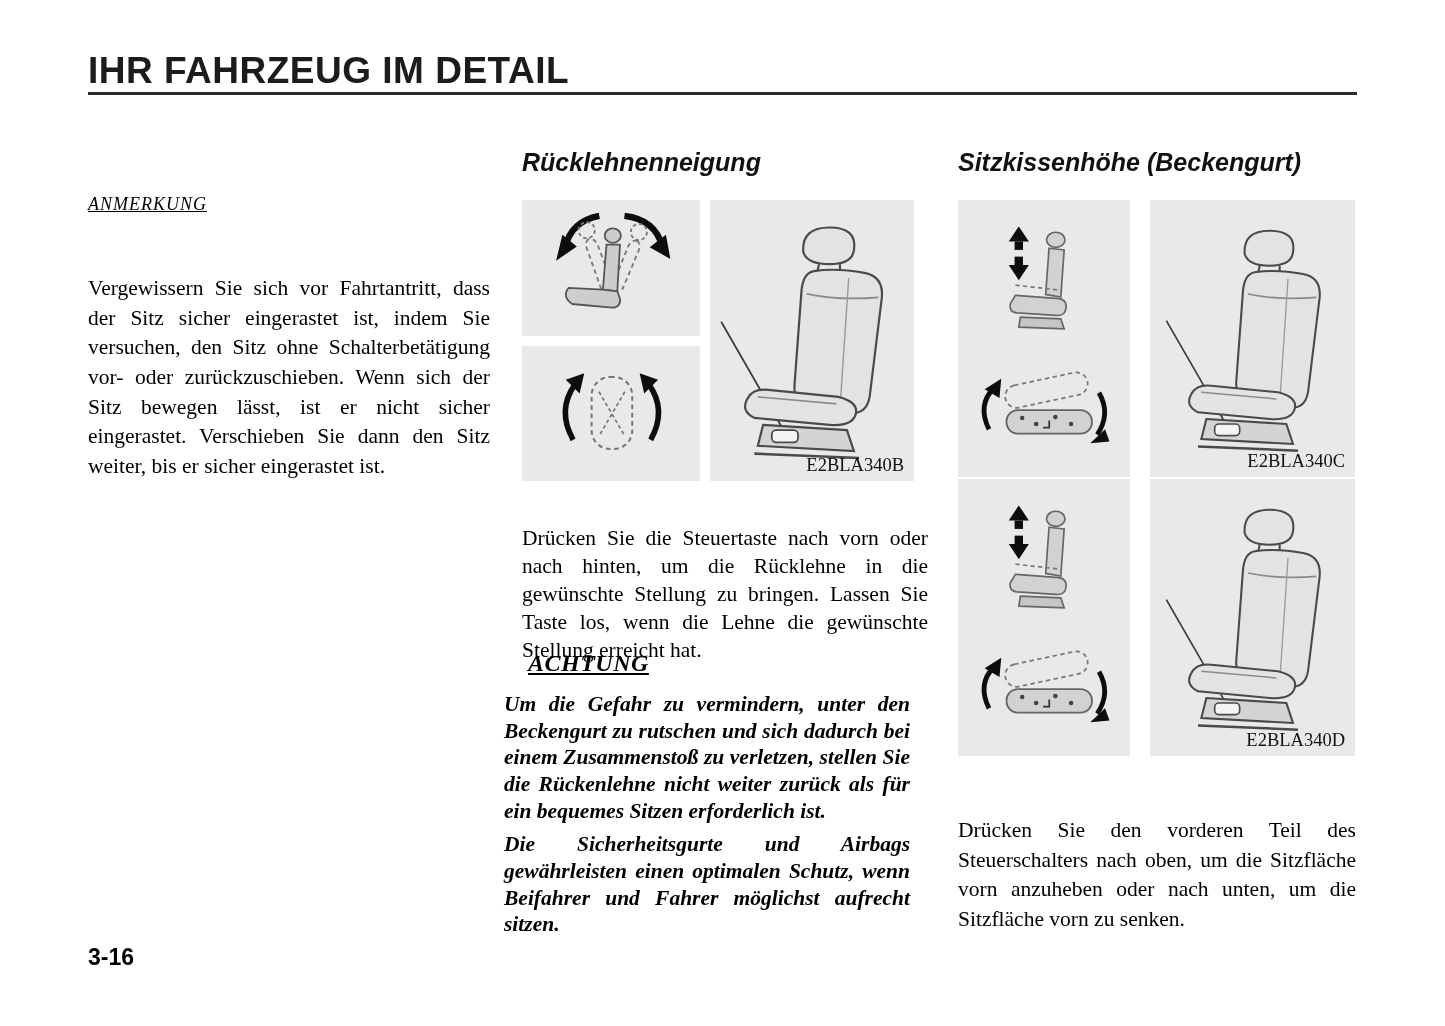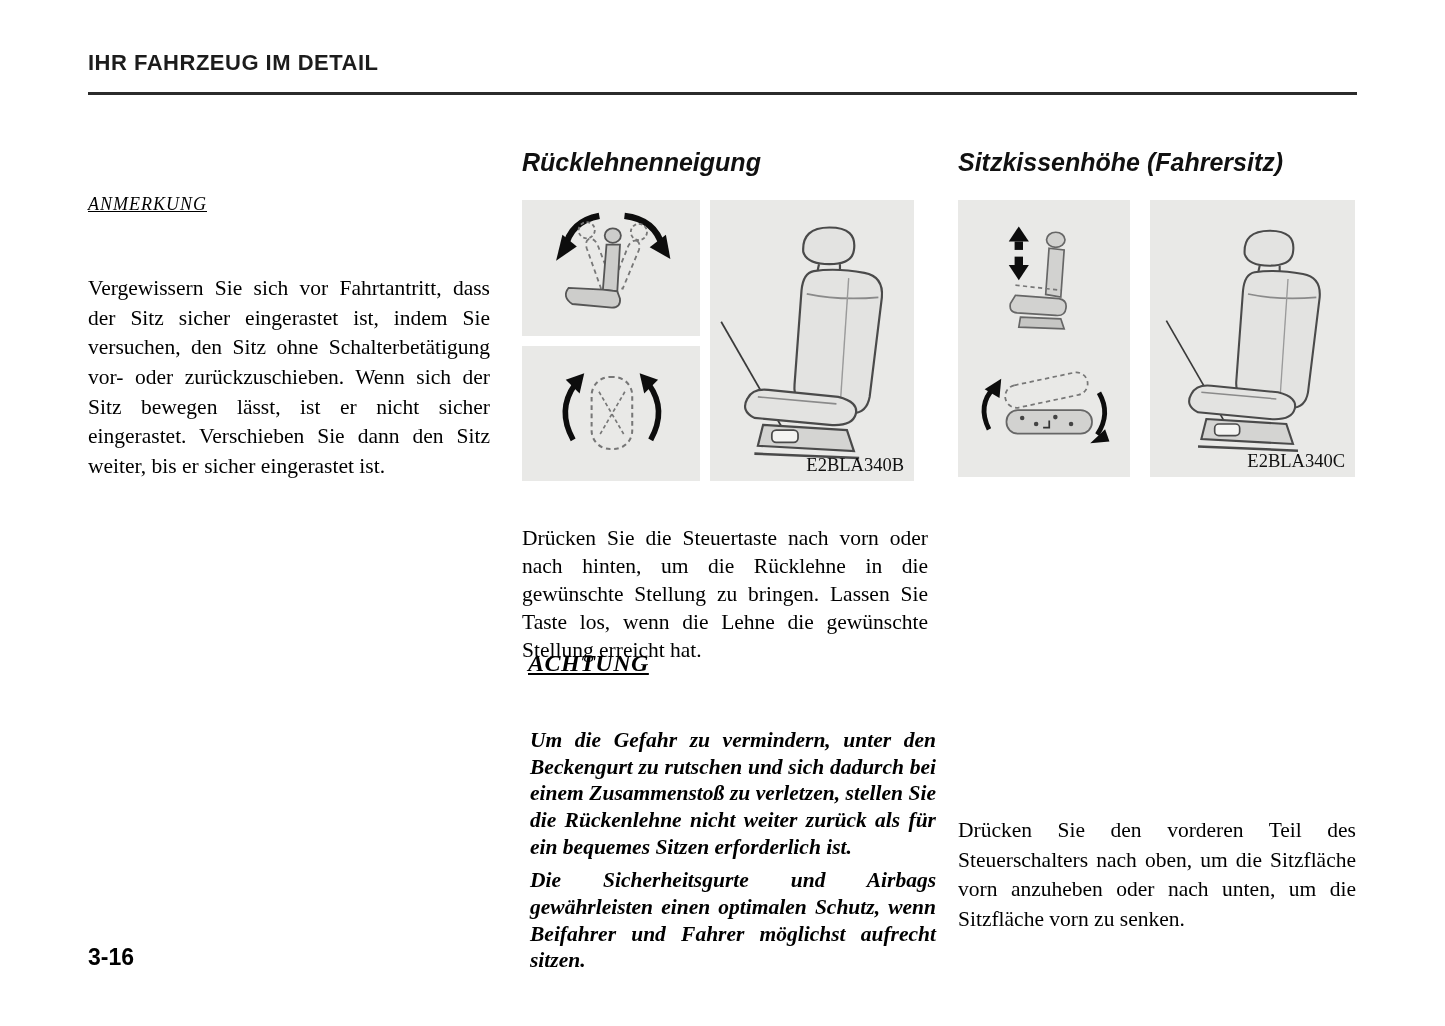--- a/index.html
+++ b/index.html
@@ -5,21 +5,21 @@
   * { margin:0; padding:0; box-sizing:border-box; }
   html,body { background:#ffffff; }
   .page {
     position:relative; width:1445px; height:1026px; background:#ffffff;
     font-family:"Liberation Serif", serif; color:#000; overflow:hidden;
   }
   
   .header-title {
     position:absolute; left:88px; top:50px;
     font-family:"Liberation Sans", sans-serif; font-weight:bold;
-    font-size:22px; letter-spacing:.5px; color:#1c1c1c;
+    font-size:37px; letter-spacing:.5px; color:#1c1c1c;
   }
   .header-rule {
     position:absolute; left:88px; top:92px; width:1269px; height:0;
     border-top:3px solid #2b2b2b;
   }
   
   .body-text {
     position:absolute; font-size:21.5px; line-height:1.36; text-align:justify;margin-top:36px;
   }
   .col-heading {
@@ -31,21 +31,21 @@
     font-size:18px; letter-spacing:1px; text-decoration:underline;
   }
   .note-body { left:88px; top:238px; width:402px; line-height:1.38; }
 
   .mid-heading { left:522px; top:148px; }
   .mid-body { left:522px; top:489px; width:406px; line-height:1.3; }
   .warning-heading {
     position:absolute; left:528px; top:650px; font-weight:bold; font-style:italic;
     font-size:24px; text-decoration:underline; letter-spacing:.5px;
   }
-  .warning-block { position:absolute; left:530px; top:691px; width:406px;margin-top:36px; }
+  .warning-block { position:absolute; left:504px; top:691px; width:406px; }
   .warning-block p {
     font-weight:bold; font-style:italic; font-size:21.5px;
     line-height:1.24; text-align:justify;
   }
   .warning-block p + p { margin-top:7px; }
 
   .right-heading { left:958px; top:148px; }
   .right-body { left:958px; top:780px; width:398px; line-height:1.38; }
 
   .page-number {
@@ -180,38 +180,54 @@
   </div>
 
   <p class="body-text mid-body">Drücken Sie die Steuertaste nach vorn oder nach hinten, um die Rücklehne in die gewünschte Stellung zu bringen. Lassen Sie Taste los, wenn die Lehne die gewünschte Stellung erreicht hat.</p>
 
   <div class="warning-heading">ACHTUNG</div>
   <div class="warning-block">
     <p>Um die Gefahr zu vermindern, unter den Beckengurt zu rutschen und sich dadurch bei einem Zusammenstoß zu verletzen, stellen Sie die Rückenlehne nicht weiter zurück als für ein bequemes Sitzen erforderlich ist.</p>
     <p>Die Sicherheitsgurte und Airbags gewährleisten einen optimalen Schutz, wenn Beifahrer und Fahrer möglichst aufrecht sitzen.</p>
   </div>
 
-  <div class="col-heading right-heading">Sitzkissenhöhe (Fahrersitz)</div>
+  <div class="col-heading right-heading">Sitzkissenhöhe (Beckengurt)</div>
 
   <div class="figure-box right-box">
     <div class="panel">
       <div class="cell cell-stack">
         <svg class="diagram" width="140" height="126">
             <use href="#sym-height-seat"></use>
           </svg>
         <svg class="diagram" width="150" height="96">
             <use href="#sym-adjuster"></use>
           </svg>
       </div>
       <div class="cell">
         <svg class="diagram" width="192" height="250">
             <use href="#sym-seat-large"></use>
           </svg>
         <span class="fig-label">E2BLA340C</span>
       </div>
     </div>
+    <div class="panel">
+      <div class="cell cell-stack">
+        <svg class="diagram" width="140" height="126">
+            <use href="#sym-height-seat"></use>
+          </svg>
+        <svg class="diagram" width="150" height="96">
+            <use href="#sym-adjuster"></use>
+          </svg>
+      </div>
+      <div class="cell">
+        <svg class="diagram" width="192" height="250">
+            <use href="#sym-seat-large"></use>
+          </svg>
+        <span class="fig-label">E2BLA340D</span>
+      </div>
+    </div>
   </div>
 
   <p class="body-text right-body">Drücken Sie den vorderen Teil des Steuerschalters nach oben, um die Sitzfläche vorn anzuheben oder nach unten, um die Sitzfläche vorn zu senken.</p>
 
   <div class="page-number">3-16</div>
 
 </div>
 
 </body></html>

